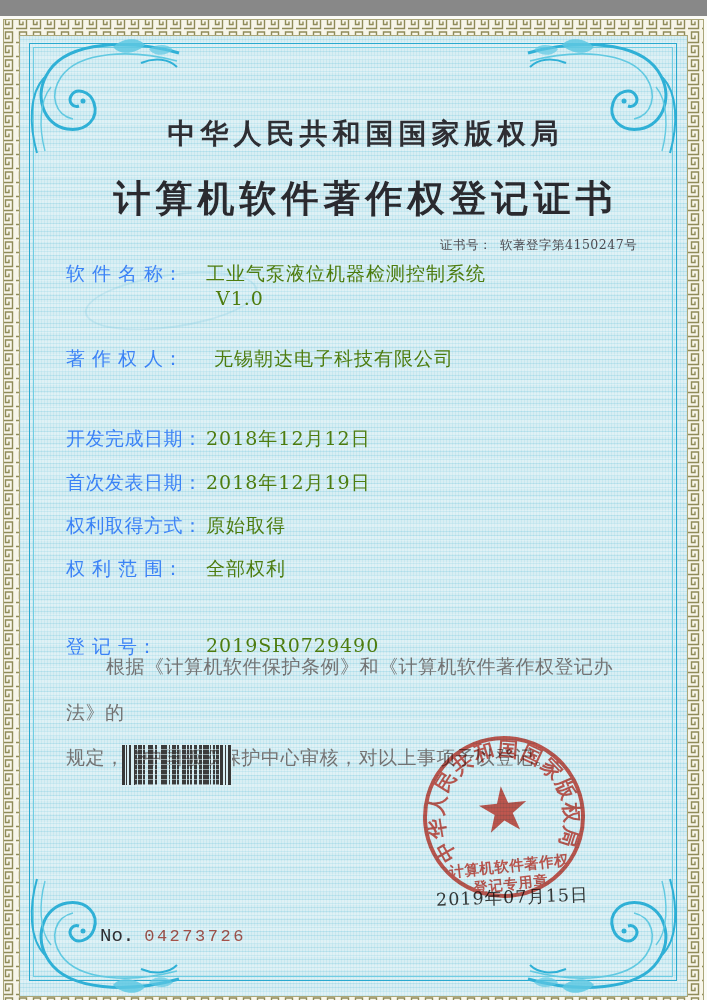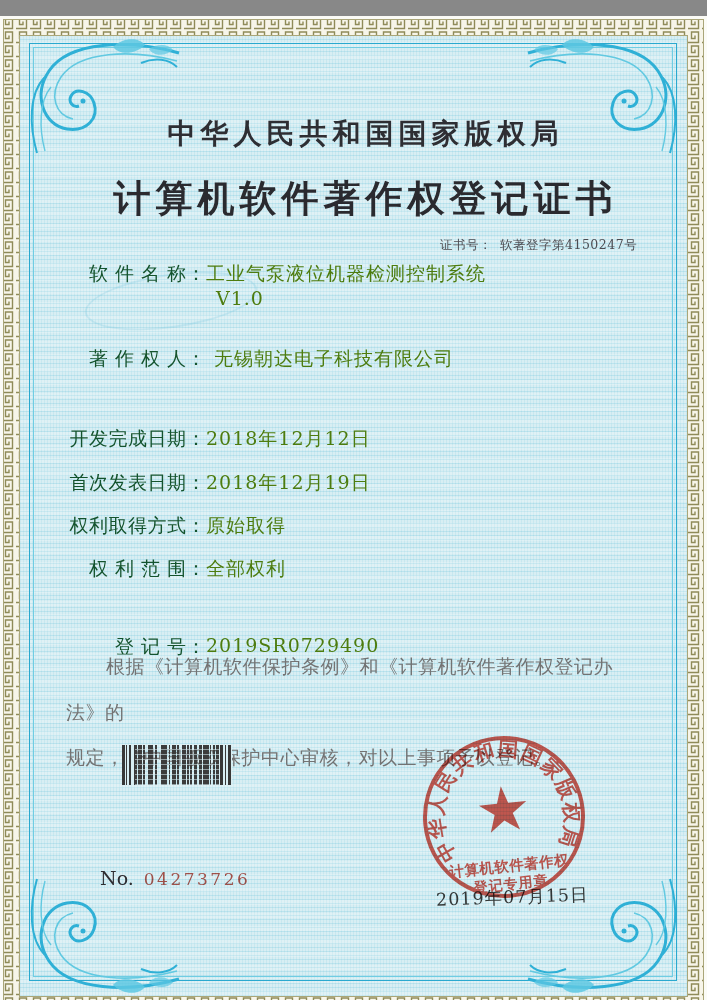--- a/index.html
+++ b/index.html
@@ -36,21 +36,21 @@
   }
   .cert-title{
     position:absolute;left:0;top:158px;width:100%;margin:0;text-align:center;
     font-size:37px;font-weight:bold;letter-spacing:5px;color:#2a2a2f;
   }
   .certno{
     position:absolute;left:440px;top:221px;font-size:12.5px;color:#4c4c52;letter-spacing:.5px;
   }
   .certno .cn-val{margin-left:8px;}
   .row{position:absolute;left:66px;display:flex;font-size:19px;color:#3b3b40;}
-  .row .label{flex:none;width:140px;color:#14532d;letter-spacing:.5px;text-align:right;}
+  .row .label{flex:none;width:140px;color:#3b82f6;letter-spacing:.5px;}
   .row .value{letter-spacing:1px;color:#4d7c0f;}
   .value2{display:block;padding-left:10px;letter-spacing:1px;}
   .r0{top:245px;} .r1{top:330px;gap:8px;} .r2{top:410px;} .r3{top:454px;}
   .r4{top:497px;} .r5{top:540px;} .r6{top:618px;}
   .statement{
     position:absolute;left:66px;top:628px;width:580px;
     font-size:19px;line-height:45.5px;color:#737373;letter-spacing:.5px;
   }
   .statement .l1{text-indent:40px;}
   .barcode{
@@ -58,21 +58,21 @@
     background-image:
       repeating-linear-gradient(0deg, rgba(216,238,243,.55) 0 1px, rgba(0,0,0,0) 1px 5px),
       repeating-linear-gradient(90deg,#3c3c3c 0 2px,rgba(0,0,0,0) 2px 3px,#3c3c3c 3px 5px,rgba(0,0,0,0) 5px 8px,#3c3c3c 8px 9px,rgba(0,0,0,0) 9px 13px),
       repeating-linear-gradient(90deg,#3c3c3c 0 1px,rgba(0,0,0,0) 1px 6px,#3c3c3c 6px 9px,rgba(0,0,0,0) 9px 11px);
   }
   .barcode::before,.barcode::after{
     content:"";position:absolute;top:0;bottom:0;width:13px;
   }
   .barcode::before{left:0;background:repeating-linear-gradient(90deg,#383838 0 3px,#d8eef3 3px 4px,#383838 4px 5px,#d8eef3 5px 7px,#383838 7px 9px,#d8eef3 9px 12px);}
   .barcode::after{right:0;background:repeating-linear-gradient(90deg,#d8eef3 0 1px,#383838 1px 4px,#d8eef3 4px 6px,#383838 6px 7px,#d8eef3 7px 9px,#383838 9px 12px);}
-  .serial{position:absolute;left:100px;top:851px;font-size:19px;color:#2d2d31;}
+  .serial{position:absolute;left:100px;top:909px;font-size:19px;color:#2d2d31;font-family:Liberation Mono, monospace;}
   .serial .num{
     font-size:17px;color:#bf574d;letter-spacing:2.5px;margin-left:10px;
     mix-blend-mode:multiply;
   }
   .seal{
     position:absolute;left:419px;top:716px;width:170px;height:170px;
     transform:rotate(-6deg);mix-blend-mode:multiply;
   }
   .sealdate{
     position:absolute;left:436px;top:869px;font-size:17.5px;color:#3c3b39;

